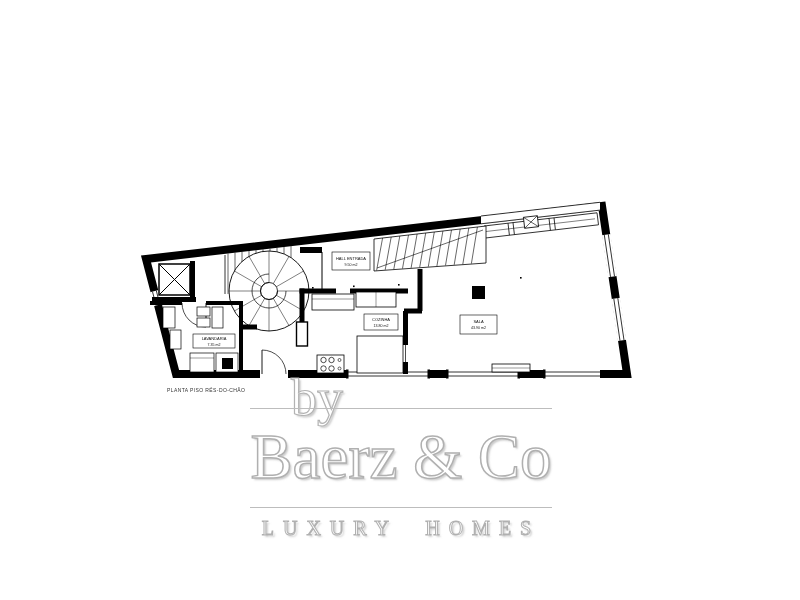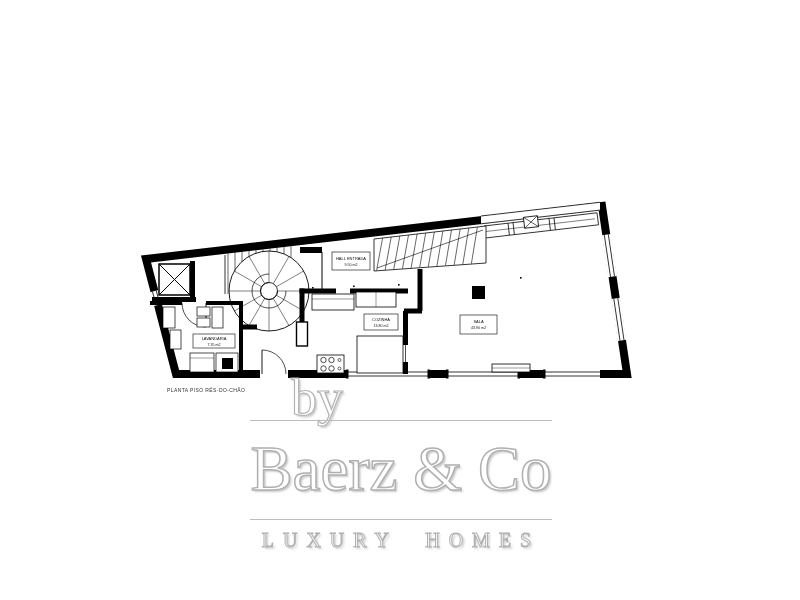--- a/index.html
+++ b/index.html
@@ -6,21 +6,21 @@
   .stage{position:relative;width:800px;height:600px;background:#ffffff;overflow:hidden;
          font-family:"Liberation Sans",sans-serif;}
   svg{position:absolute;left:0;top:0;}
   svg .lbl{font-family:"Liberation Sans",sans-serif;font-size:4px;fill:#111;text-anchor:middle;}
   svg .lbl2{font-family:"Liberation Sans",sans-serif;font-size:3.6px;fill:#111;text-anchor:middle;}
   svg .cap{font-family:"Liberation Sans",sans-serif;font-size:5px;fill:#333;letter-spacing:.4px;}
   .engraved{color:#ffffff;-webkit-text-stroke:1.2px #b3b3b3;
             text-shadow:2px 2px 2px rgba(168,168,168,.6);}
   .wm-by{position:absolute;left:291px;top:372px;font-family:"Liberation Serif",serif;
          font-size:52px;line-height:1;}
-  .wm{position:absolute;left:250px;top:420px;width:302px;text-align:center;}
+  .wm{position:absolute;left:250px;top:408px;width:302px;text-align:center;}
   .wm-rule{height:0;border-top:1.5px solid #bdbdbd;}
   .wm-brand{font-family:"Liberation Serif",serif;font-size:63px;height:98px;line-height:96px;
             white-space:nowrap;-webkit-text-stroke:1.5px #b0b0b0;}
   .wm-tagline{font-family:"Liberation Serif",serif;font-size:20px;letter-spacing:9px;
               word-spacing:14px;padding-top:9px;white-space:nowrap;
               -webkit-text-stroke:1px #b0b0b0;}
 </style>
 </head>
 <body>
 

